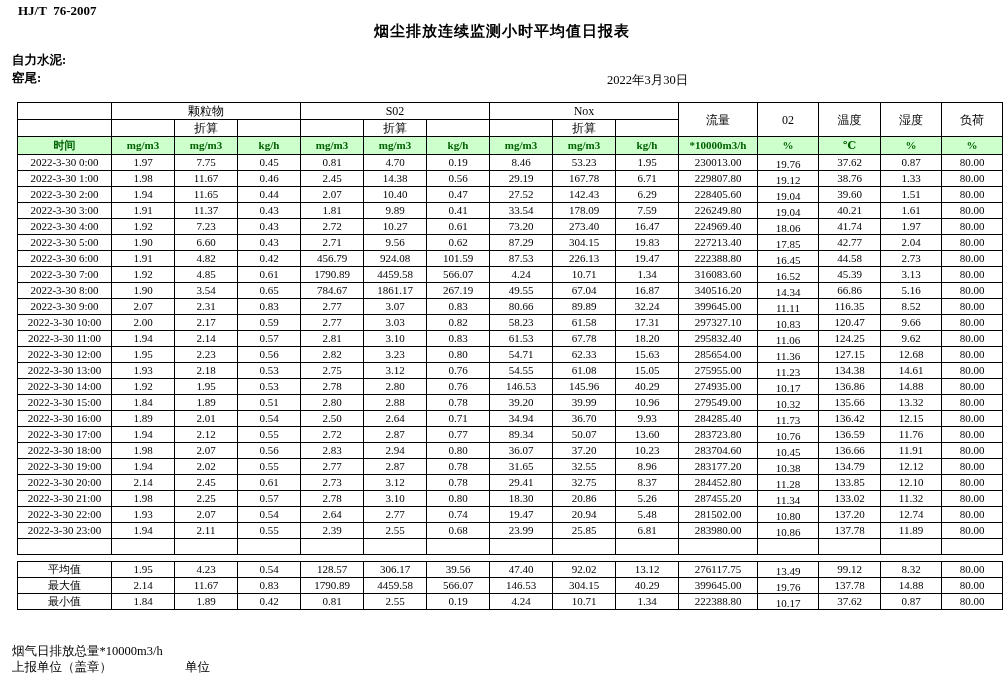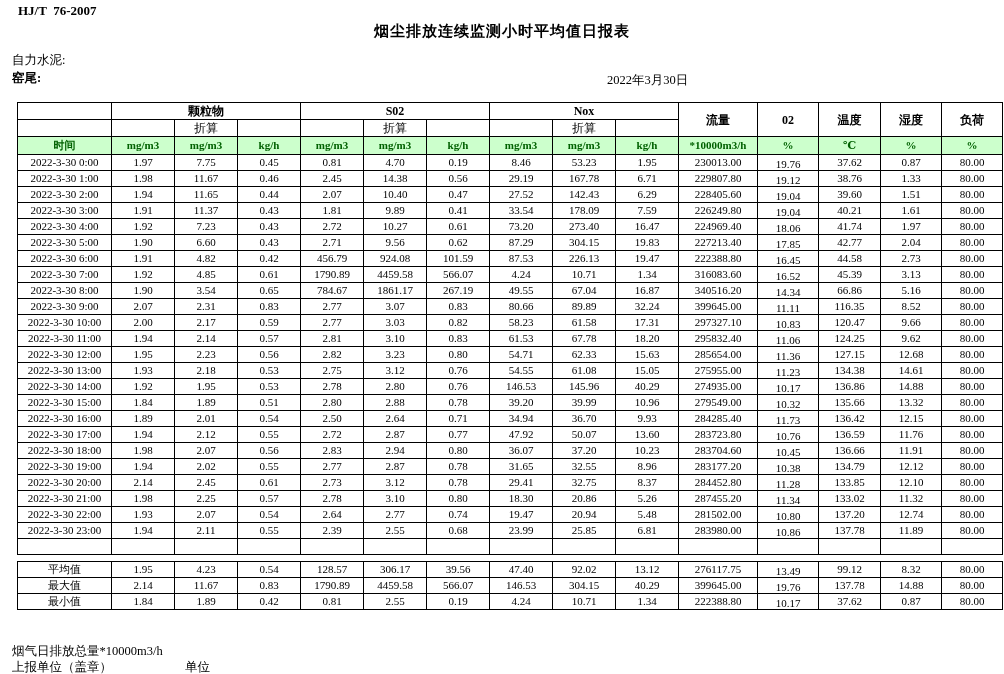--- a/index.html
+++ b/index.html
@@ -4,33 +4,33 @@
 <style>
   html,body { margin:0; padding:0; }
   body {
     width:1004px; height:674px; position:relative; background:#ffffff;
     font-family:"Liberation Serif","DejaVu Serif",serif; color:#000;
     overflow:hidden;
   }
   .abs { position:absolute; }
   #std-no   { left:18px;  top:3px;  font-weight:bold; font-size:13px; white-space:pre; }
   #doc-title{ left:0;     top:22px; width:100%; text-align:center; font-weight:bold; font-size:15px; letter-spacing:1px; }
-  #company  { left:12px;  top:52px; font-weight:normal; font-size:12.5px; }
+  #company  { left:12px;  top:52px; font-weight:bold; font-size:12.5px; }
   #kiln     { left:12px;  top:70px; font-weight:bold; font-size:12.5px; }
   #date     { left:607px; top:72px; font-size:12.5px; }
 
   table { border-collapse:collapse; table-layout:fixed; position:absolute; left:17px; background:#fff; }
   #main-table    { top:102px; }
   #summary-table { top:561px; }
   td {
     border:1px solid #000; text-align:center; vertical-align:middle;
     font-size:11px; line-height:1; padding:0; overflow:hidden; white-space:nowrap;
   }
   thead td { font-size:12px; }
-  #main-table thead tr:nth-child(1){ height:17px;font-weight:bold; }
+  #main-table thead tr:nth-child(1){ height:17px; }
   #main-table thead tr:nth-child(2){ height:17px; }
   #main-table thead tr:nth-child(3){ height:18px;font-weight:bold; }
   #main-table tbody tr, #summary-table tr { height:16px; }
   tr.units-row td { background:#ccffcc; color:#006100; font-size:11px; }
   
   #main-table tbody td:nth-child(12), #summary-table td:nth-child(12){ padding-top:4px; }
   td.left { text-align:left; padding-left:2px; }
 
   #note        { left:12px; top:643px; font-size:12.5px; }
   #report-unit { left:12px; top:659px; font-size:12.5px; }
@@ -396,21 +396,21 @@
         <td>80.00</td>
       </tr>
       <tr>
         <td>2022-3-30 17:00</td>
         <td>1.94</td>
         <td>2.12</td>
         <td>0.55</td>
         <td>2.72</td>
         <td>2.87</td>
         <td>0.77</td>
-        <td>47.92</td>
+        <td>89.34</td>
         <td>50.07</td>
         <td>13.60</td>
         <td>283723.80</td>
         <td>10.76</td>
         <td>136.59</td>
         <td>11.76</td>
         <td>80.00</td>
       </tr>
       <tr>
         <td>2022-3-30 18:00</td>

